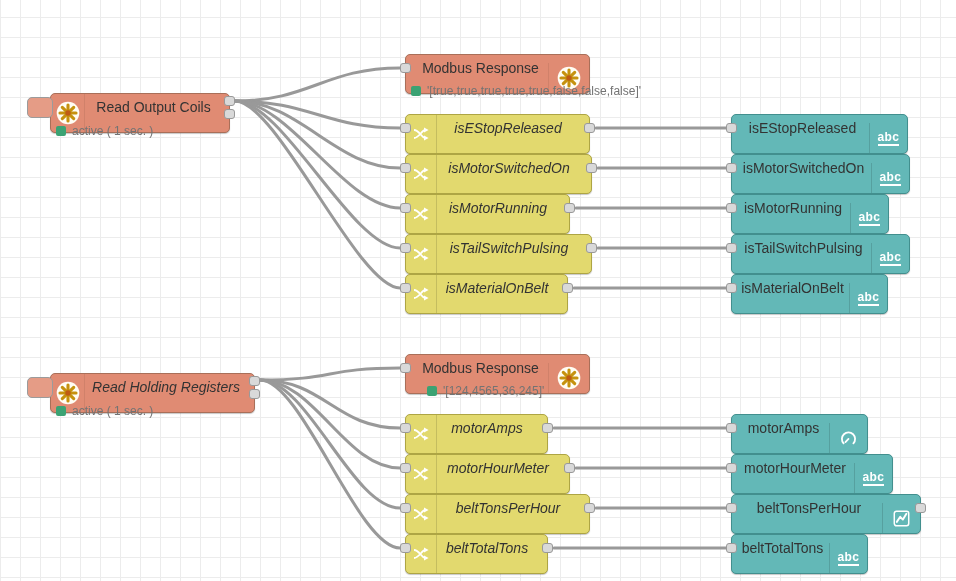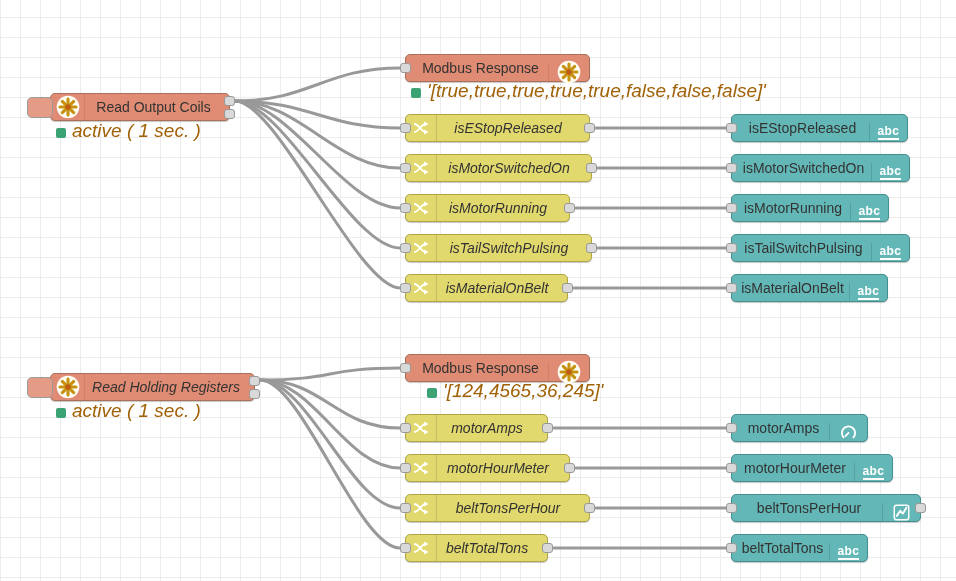--- a/index.html
+++ b/index.html
@@ -11,21 +11,21 @@
       linear-gradient(#ececec 1px, transparent 1px),
       linear-gradient(90deg, #ececec 1px, transparent 1px);
     background-size:20px 20px;
     background-position:0px 17px;
     position:relative;
   }
   #canvas{position:absolute;inset:0;}
   svg.wires{position:absolute;left:0;top:0;z-index:1;}
   svg.wires path{stroke:#999;stroke-width:3;fill:none;stroke-linecap:round;}
 
-  .node{position:absolute;height:28px;border-radius:5px;box-sizing:border-box;
+  .node{position:absolute;height:40px;border-radius:5px;box-sizing:border-box;
         box-shadow:0 1px 1px rgba(0,0,0,0.22);z-index:2;cursor:pointer;}
   .modbus{background:#e08b73;border:1px solid #a96f59;}
   .swnode{background:#e2d96e;border:1px solid #aea544;}
   .uinode{background:#63b8b7;border:1px solid #428f8e;}
 
   .lbl{position:absolute;top:0;line-height:26px;font-size:14px;color:#333;
        white-space:nowrap;text-align:center;overflow:hidden;}
   .lbl.italic{font-style:italic;}
 
   .port{position:absolute;width:11px;height:10px;background:#d9d9d9;
@@ -44,22 +44,22 @@
          display:flex;align-items:center;justify-content:center;}
   .iconR.circ{width:40px;border-left:1px solid rgba(0,0,0,0.07);}
 
   .abc{color:#fff;font-weight:bold;font-size:12px;line-height:13px;
        border-bottom:2px solid #fff;letter-spacing:.4px;}
 
   .tabbtn{position:absolute;left:-24px;top:3px;width:26px;height:21px;
           background:#e59c86;border:1px solid #9b9b9b;border-radius:5px;
           box-sizing:border-box;z-index:1;cursor:pointer;}
 
-  .status{position:absolute;font-size:19px;line-height:14px;color:#a16207;
-          white-space:nowrap;z-index:2;font-style:italic;}
+  .status{position:absolute;font-size:12px;line-height:14px;color:#737373;
+          white-space:nowrap;z-index:2;}
   .status .dot{display:inline-block;width:10px;height:10px;background:#3ba273;
                border-radius:2px;margin-right:6px;vertical-align:-1px;}
 </style>
 </head>
 <body>
 
 <div id="canvas">
 
   <svg class="wires" width="956" height="581">
     <path d="M235,101 C310,101 325,68 400,68"></path>

